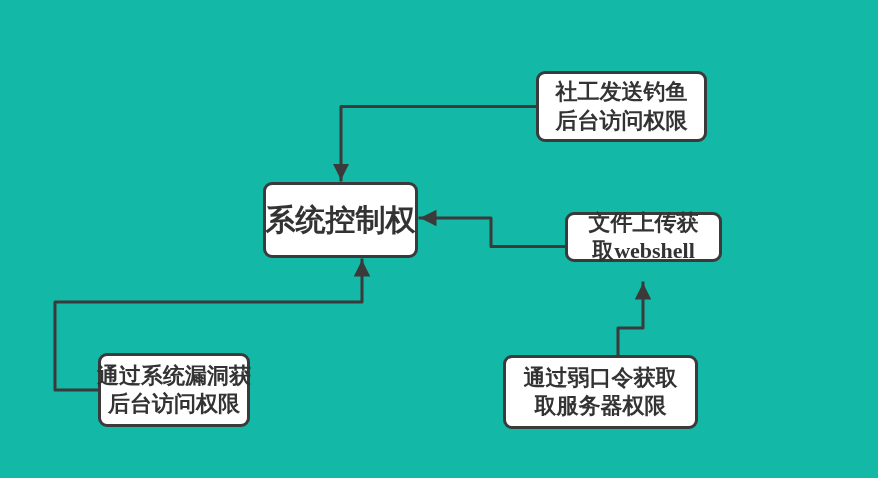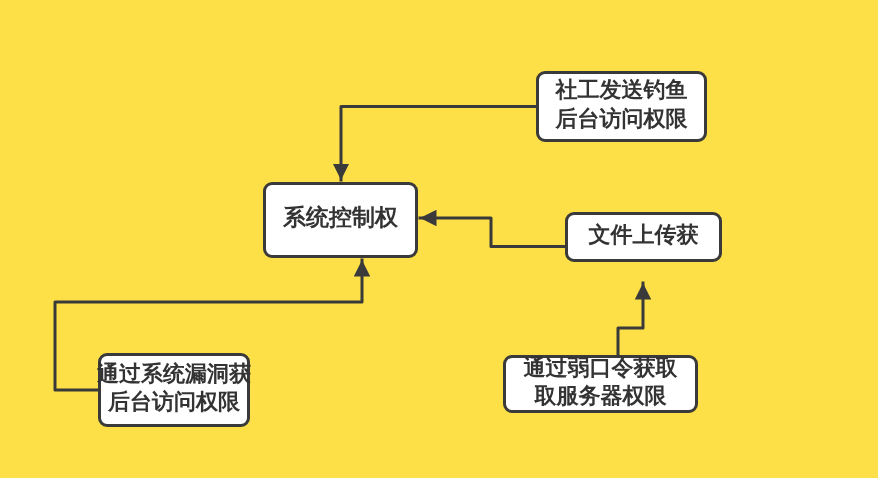--- a/index.html
+++ b/index.html
@@ -4,23 +4,23 @@
 <style>
   html, body {
     margin: 0;
     padding: 0;
     background: #ffffff;
   }
   .canvas {
     position: relative;
     width: 878px;
     height: 478px;
-    background: #fde047;
+    background: #14b8a6;
     overflow: hidden;
-    font-family: Liberation Mono, monospace;
+    font-family: Liberation Serif, serif;
   }
   .edges-layer {
     position: absolute;
     left: 0;
     top: 0;
     width: 878px;
     height: 478px;
   }
   .edges-layer path {
     fill: none;
@@ -40,21 +40,21 @@
     align-items: center;
     justify-content: center;
     text-align: center;
     font-weight: 700;
     color: #333333;
     font-size: 22px;
     line-height: 1.28;
     white-space: nowrap;
   }
   .node--large {
-    font-size: 23px;
+    font-size: 30px;
   }
 </style>
 </head>
 <body>
 
 <div class="canvas">
 
   <svg class="edges-layer" width="878" height="478" viewBox="0 0 878 478" xmlns="http://www.w3.org/2000/svg">
     <defs>
       <marker id="arrowhead" viewBox="0 0 10 10" refX="10" refY="5" markerWidth="5.5" markerHeight="5.5" orient="auto-start-reverse">
@@ -75,25 +75,26 @@
     <span>社工发送钓鱼</span>
     <span>后台访问权限</span>
   </div>
 
   <div class="node node--large" style="left:263px; top:182px; width:155px; height:76px;">
     <span>系统控制权</span>
   </div>
 
   <div class="node" style="left:565px; top:212px; width:157px; height:50px;">
     <span>文件上传获</span>
+    <span>取webshell</span>
   </div>
 
   <div class="node" style="left:98px; top:353px; width:152px; height:74px;">
     <span>通过系统漏洞获</span>
     <span>后台访问权限</span>
   </div>
 
-  <div class="node" style="left:503px; top:355px; width:195px; height:58px;justify-content:center;">
+  <div class="node" style="left:503px; top:355px; width:195px; height:74px;justify-content:center;">
     <span>通过弱口令获取</span>
     <span>取服务器权限</span>
   </div>
 
 </div>
 
 </body></html>

